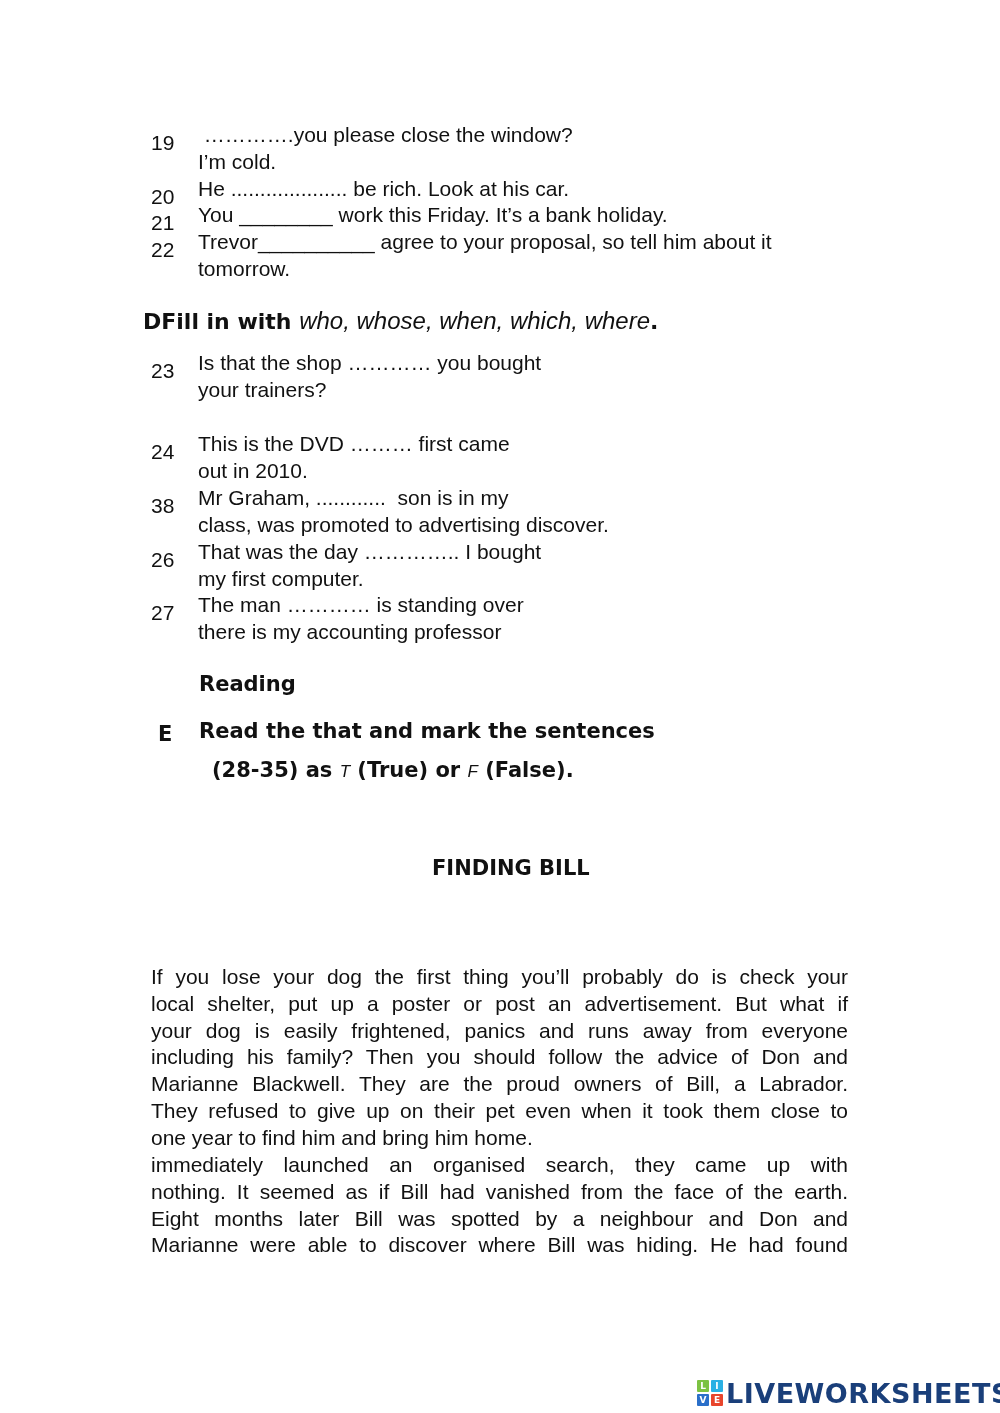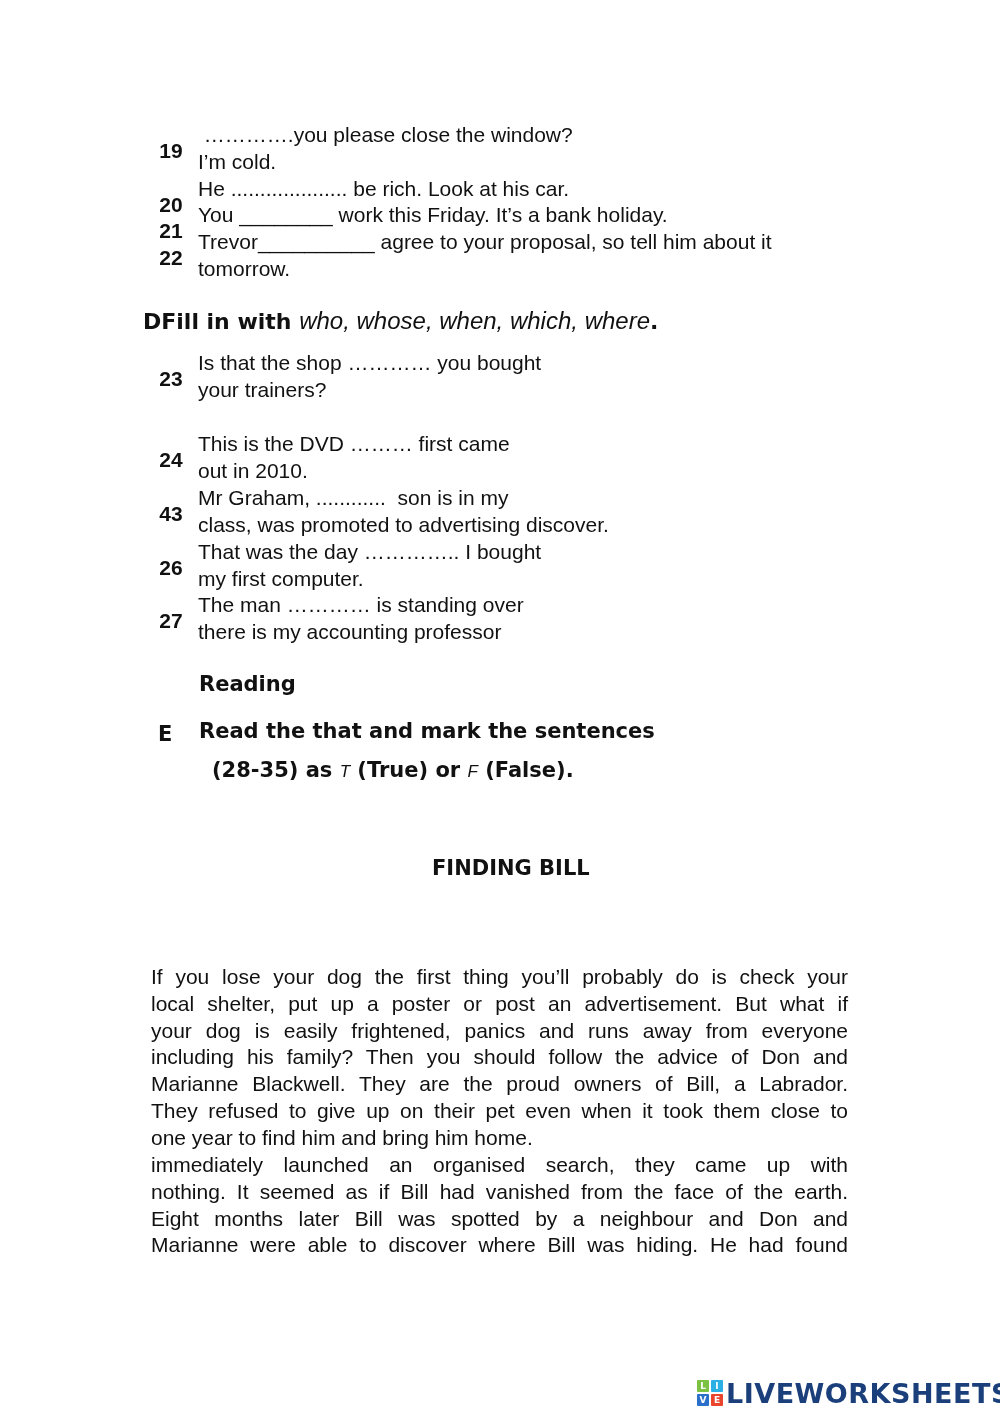--- a/index.html
+++ b/index.html
@@ -1,20 +1,20 @@
 <!DOCTYPE html>
 <html><head>
   <meta charset="utf-8">
   <style>
     html, body { margin: 0; padding: 0; background: #ffffff; }
     body { width: 1000px; height: 1413px; position: relative; overflow: hidden;
            font-family: "Liberation Sans", sans-serif; color: #111; }
     .abs { position: absolute; }
     .q { position: absolute; left: 151px; font-size: 21px; line-height: 27px; }
-    .q .num { position: absolute; left: 0; top: 16px; font-weight: bold; width: 40px; text-align: center; }
+    .q .num { position: absolute; left: 0; top: 8px; font-weight: normal; width: 40px; }
     .q .txt { position: absolute; left: 47px; top: 0; white-space: pre; }
     .sec-title { position: absolute; font-size: 22px; font-weight: bold; font-family: "DejaVu Sans", sans-serif; }
     .sec-title .ital { font-family: "Liberation Sans", sans-serif; font-style: italic; font-weight: normal; font-size: 24px; }
     .heading-bold { font-family: "DejaVu Sans", sans-serif; font-weight: bold; font-size: 21px; }
     .para { position: absolute; left: 151px; width: 697px; font-size: 21px; line-height: 26.8px; }
     .para .line { display: block; white-space: nowrap; text-align: justify; text-align-last: justify; }
     .para .line.last { text-align-last: left; }
     .logo { position: absolute; left: 697px; top: 1377px; height: 32px; display: flex; align-items: center; }
     .logo-grid { display: grid; grid-template-columns: 12px 12px; grid-template-rows: 12px 12px; gap: 2px; margin-right: 3px; }
     .logo-grid span { font-family: "DejaVu Sans", sans-serif; font-size: 9px; font-weight: bold; color: #fff;
@@ -47,21 +47,21 @@
 
 <div class="q" style="top:349px;">
   <span class="num">23</span>
   <span class="txt"><span>Is that the shop ………… you bought</span><br><span>your trainers?</span></span>
 </div>
 <div class="q" style="top:430px;">
   <span class="num">24</span>
   <span class="txt"><span>This is the DVD ……… first came</span><br><span>out in 2010.</span></span>
 </div>
 <div class="q" style="top:484px;">
-  <span class="num">43</span>
+  <span class="num">38</span>
   <span class="txt"><span>Mr Graham, ............  son is in my</span><br><span>class, was promoted to advertising discover.</span></span>
 </div>
 <div class="q" style="top:538px;">
   <span class="num">26</span>
   <span class="txt"><span>That was the day ………….. I bought</span><br><span>my first computer.</span></span>
 </div>
 <div class="q" style="top:591px;">
   <span class="num">27</span>
   <span class="txt"><span>The man ………… is standing over</span><br><span>there is my accounting professor</span></span>
 </div>

